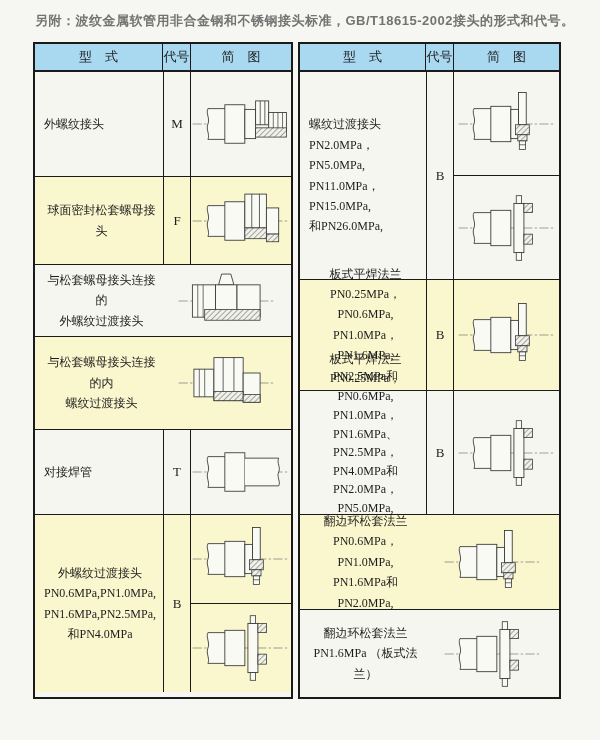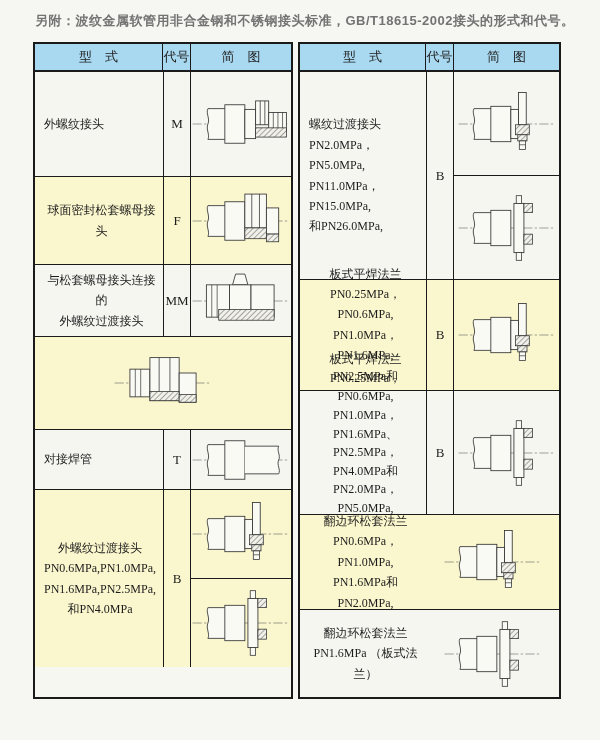--- a/index.html
+++ b/index.html
@@ -181,41 +181,42 @@
               <svg viewBox="0 0 130 90">
                 <use href="#sym-f"></use>
               </svg>
             </div>
         </div>
       </div>
 
       <div class="row plain" style="height:72px">
         <div class="cell c-type">与松套螺母接头连接的
 外螺纹过渡接头</div>
-        <div class="cell c-code">MM</div>
         <div class="cell c-diag">
           <div class="diag">
               <svg viewBox="0 0 130 90">
                 <use href="#sym-mm"></use>
               </svg>
             </div>
         </div>
       </div>
 
       <div class="row yellow" style="height:93px">
+        <div class="cell c-type">与松套螺母接头连接的内
+螺纹过渡接头</div>
         <div class="cell c-diag">
           <div class="diag">
               <svg viewBox="0 0 130 90">
                 <use href="#sym-mf"></use>
               </svg>
             </div>
         </div>
       </div>
 
-      <div class="row plain" style="height:60px">
+      <div class="row plain" style="height:85px">
         <div class="cell c-type">对接焊管</div>
         <div class="cell c-code">T</div>
         <div class="cell c-diag">
           <div class="diag">
               <svg viewBox="0 0 130 90">
                 <use href="#sym-t"></use>
               </svg>
             </div>
         </div>
       </div>

